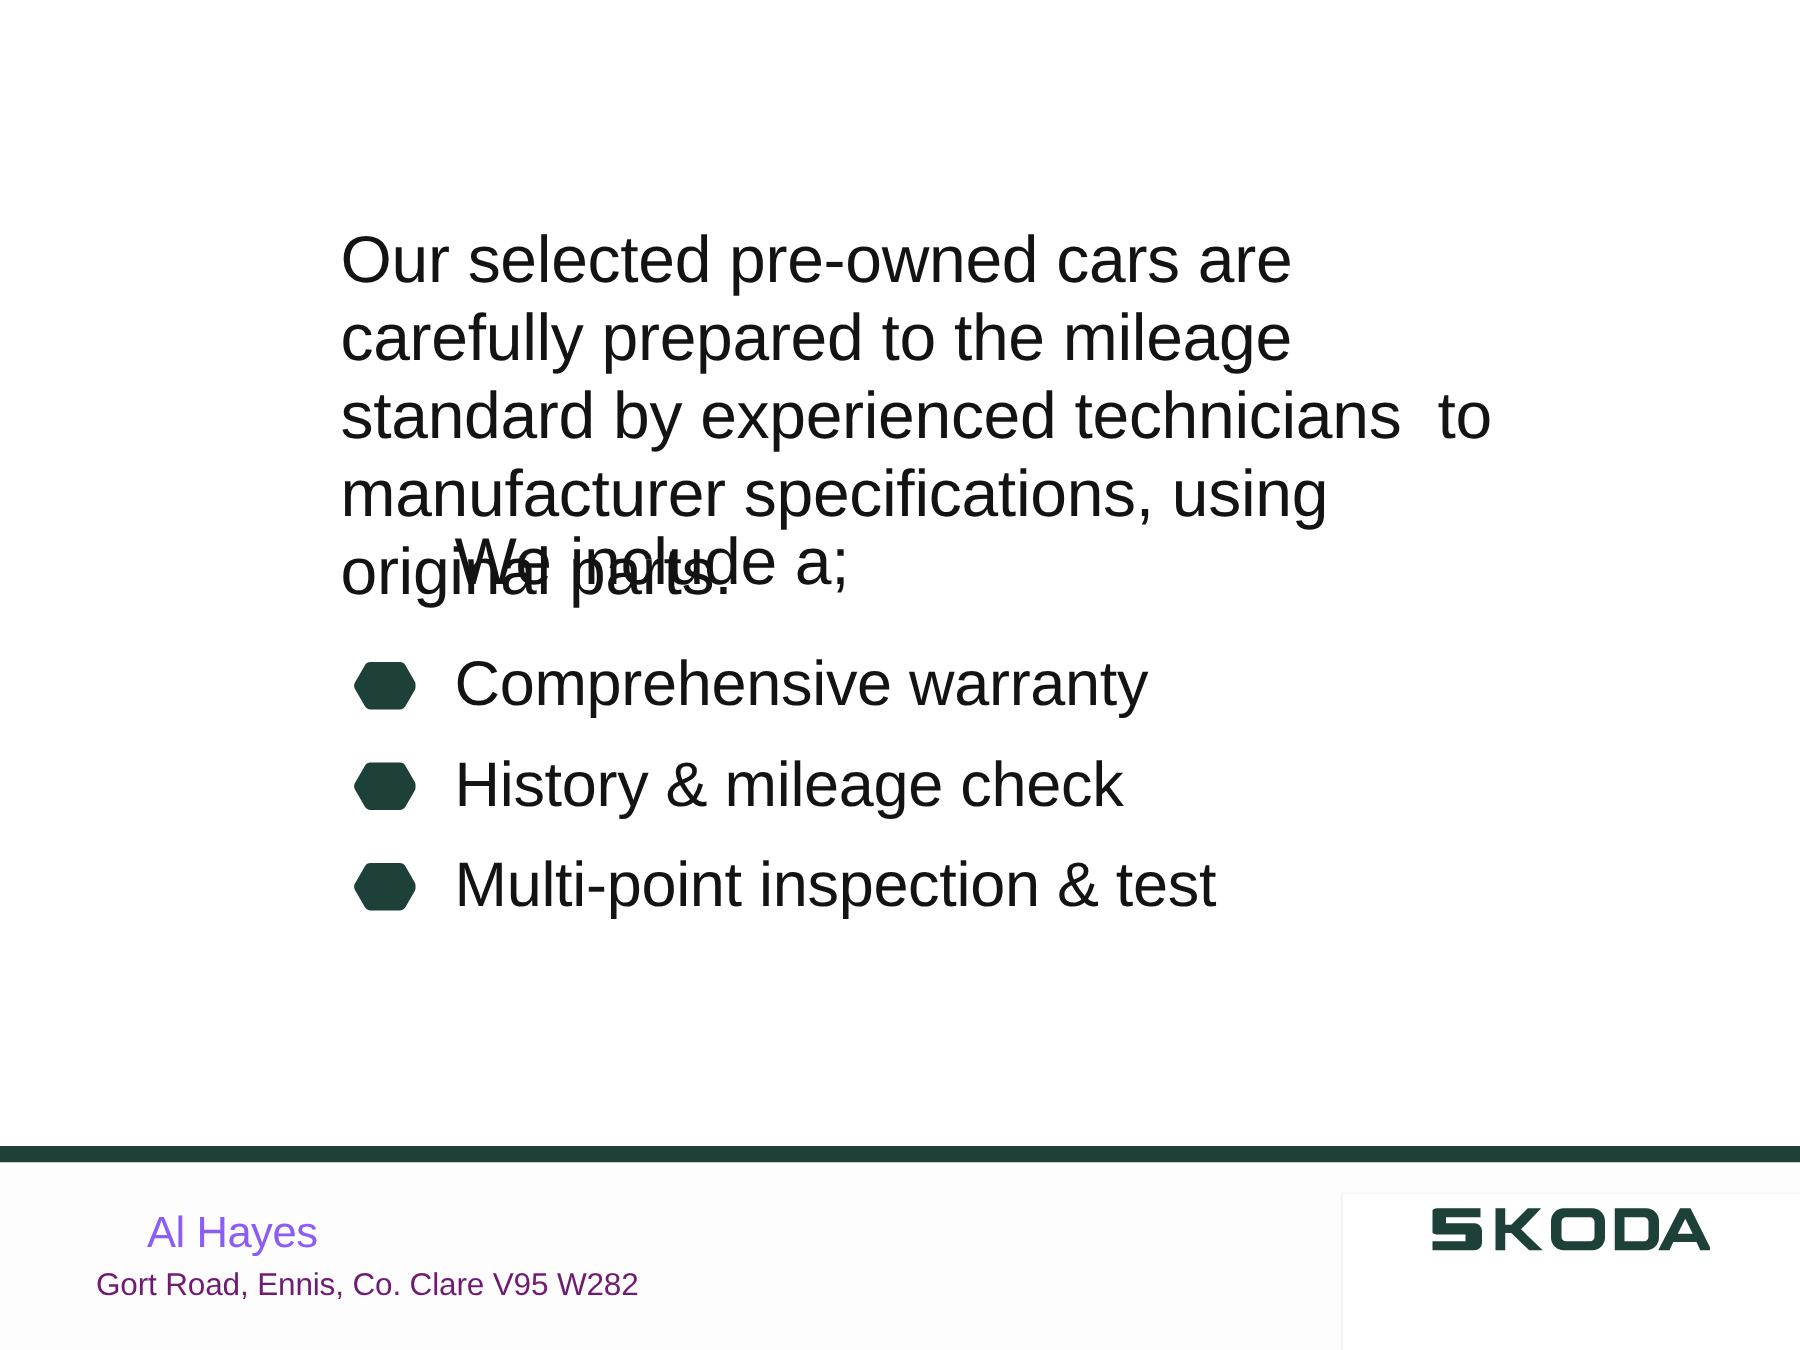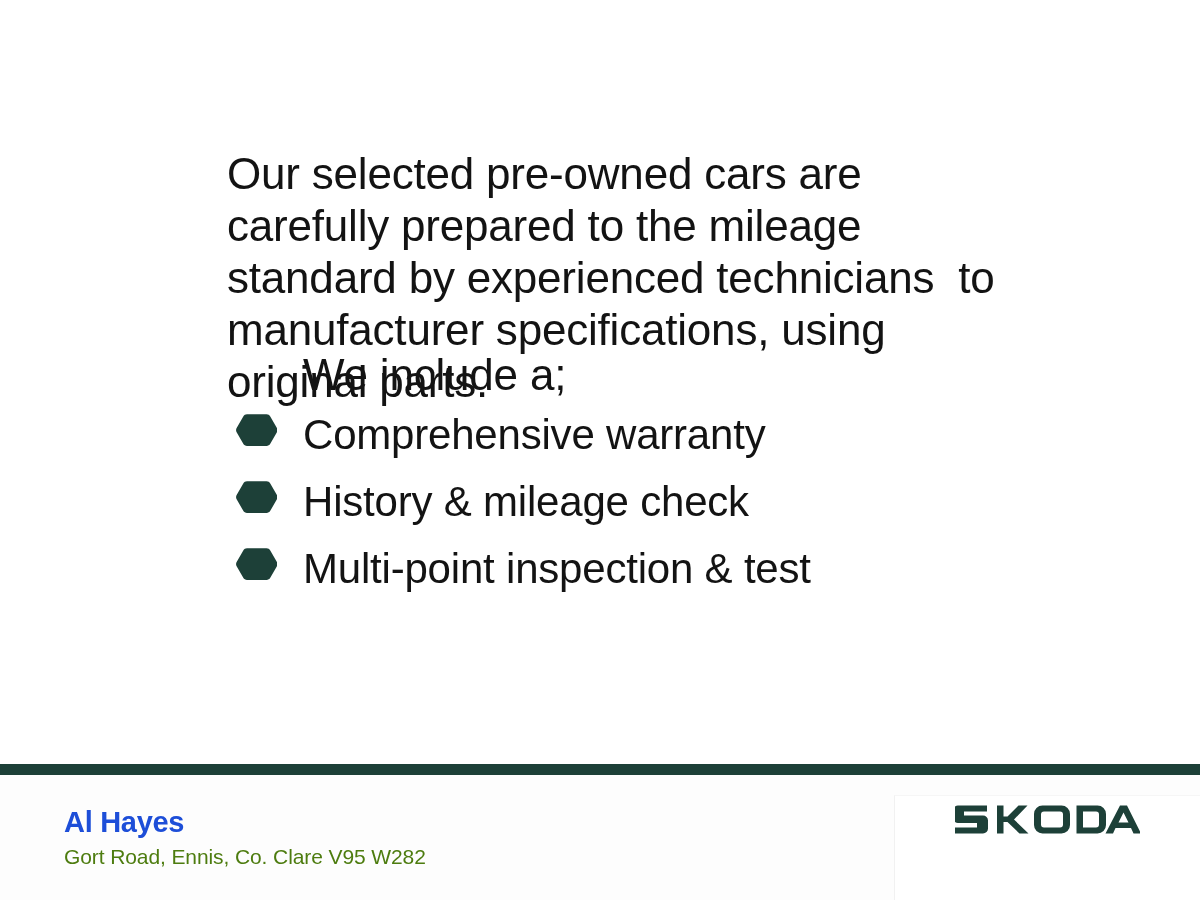--- a/index.html
+++ b/index.html
@@ -59,21 +59,21 @@
     left: 236px;
     top: 412px;
     width: 800px;
     margin: 0;
     padding: 0;
     list-style: none;
   }
 
   .bullet-item {
     display: flex;
-    align-items: flex-start;
+    align-items: flex-end;
     height: 67px;
   }
 
   .bullet-marker {
     flex: 0 0 auto;
     width: 41px;
     height: 40px;
     margin-right: 26px;
     display: block;
   }
@@ -120,31 +120,32 @@
 
   .dealer-block {
     position: absolute;
     left: 64px;
     top: 30px;
   }
 
   .dealer-name {
     font-size: 29px;
     line-height: 34px;
-    font-weight: 700;
-    color: #1d4ed8;
+    font-weight: 400;
+    color: #8b5cf6;
     letter-spacing: -0.3px;
+    margin-left: 34px;
   }
 
   .dealer-address {
     margin-top: 5px;
     font-size: 21px;
     line-height: 26px;
     font-weight: 400;
-    color: #4d7c0f;
+    color: #701a75;
     letter-spacing: -0.1px;
   }
 
   .brand-logo {
     position: absolute;
     left: 955px;
     top: 800px;
     width: 185px;
     height: 40px;
   }

